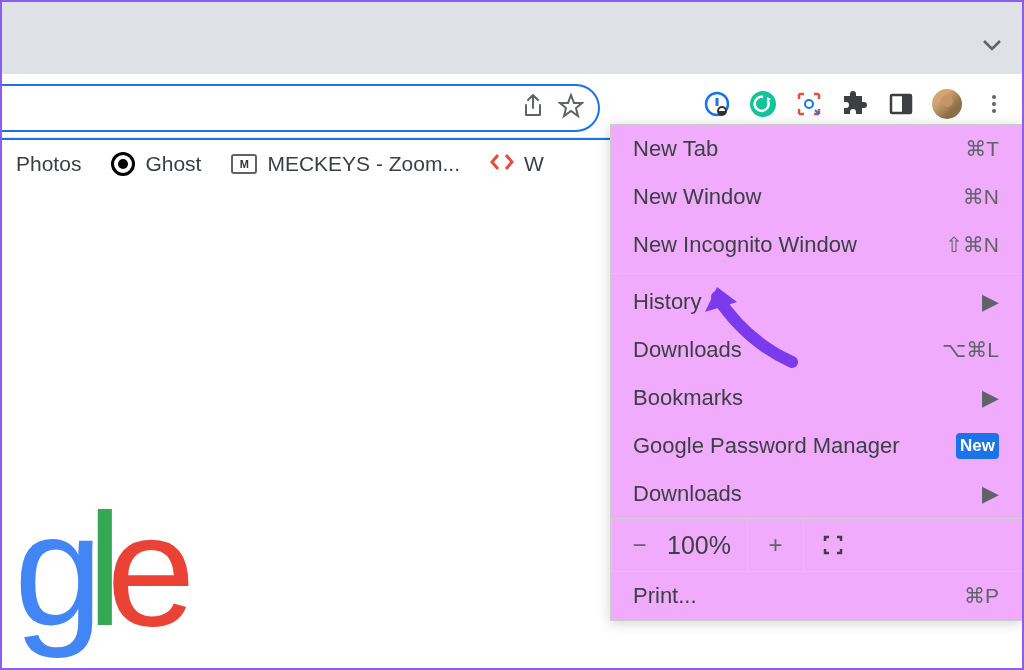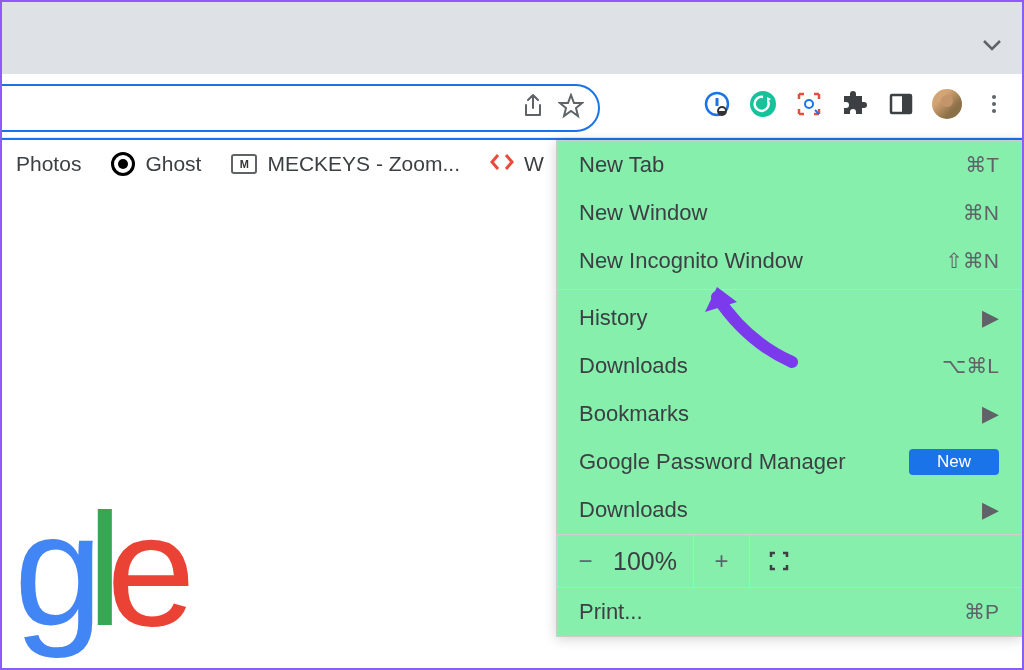--- a/index.html
+++ b/index.html
@@ -157,23 +157,23 @@
       font-size: 160px;
       font-weight: 400;
       letter-spacing: -8px;
     }
     .logo-g1 { color: #4285f4; }
     .logo-l { color: #34a853; margin-left: -8px; }
     .logo-e { color: #ea4335; margin-left: -8px; }
     .menu-dropdown {
       position: absolute;
       right: 0px;
-      top: 138px;
-      width: 466px;
-      background: #86efac;
+      top: 122px;
+      width: 412px;
+      background: #f0abfc;
       border: 1px solid #ccc;
       box-shadow: 0 2px 12px rgba(0,0,0,0.18);
       z-index: 100;
     }
     .menu-item {
       display: flex;
       align-items: center;
       justify-content: space-between;
       padding: 11px 22px;
       font-size: 22px;
@@ -188,24 +188,24 @@
       height: 1px;
       background: #d0d0d0;
       margin: 4px 0;
     }
     .submenu-arrow {
       color: #5f6368;
     }
     .new-badge {
       background: #1a73e8;
       color: #fff;
-      padding: 3px 28px;
+      padding: 3px 4px;
       border-radius: 4px;
       font-size: 17px;
-      font-weight: 400;
+      font-weight: 700;
     }
     .zoom-row {
       display: flex;
       align-items: center;
       justify-content: space-between;
       border-top: 1px solid #d0d0d0;
       border-bottom: 1px solid #d0d0d0;
     }
     .zoom-label {
       padding: 11px 22px;

